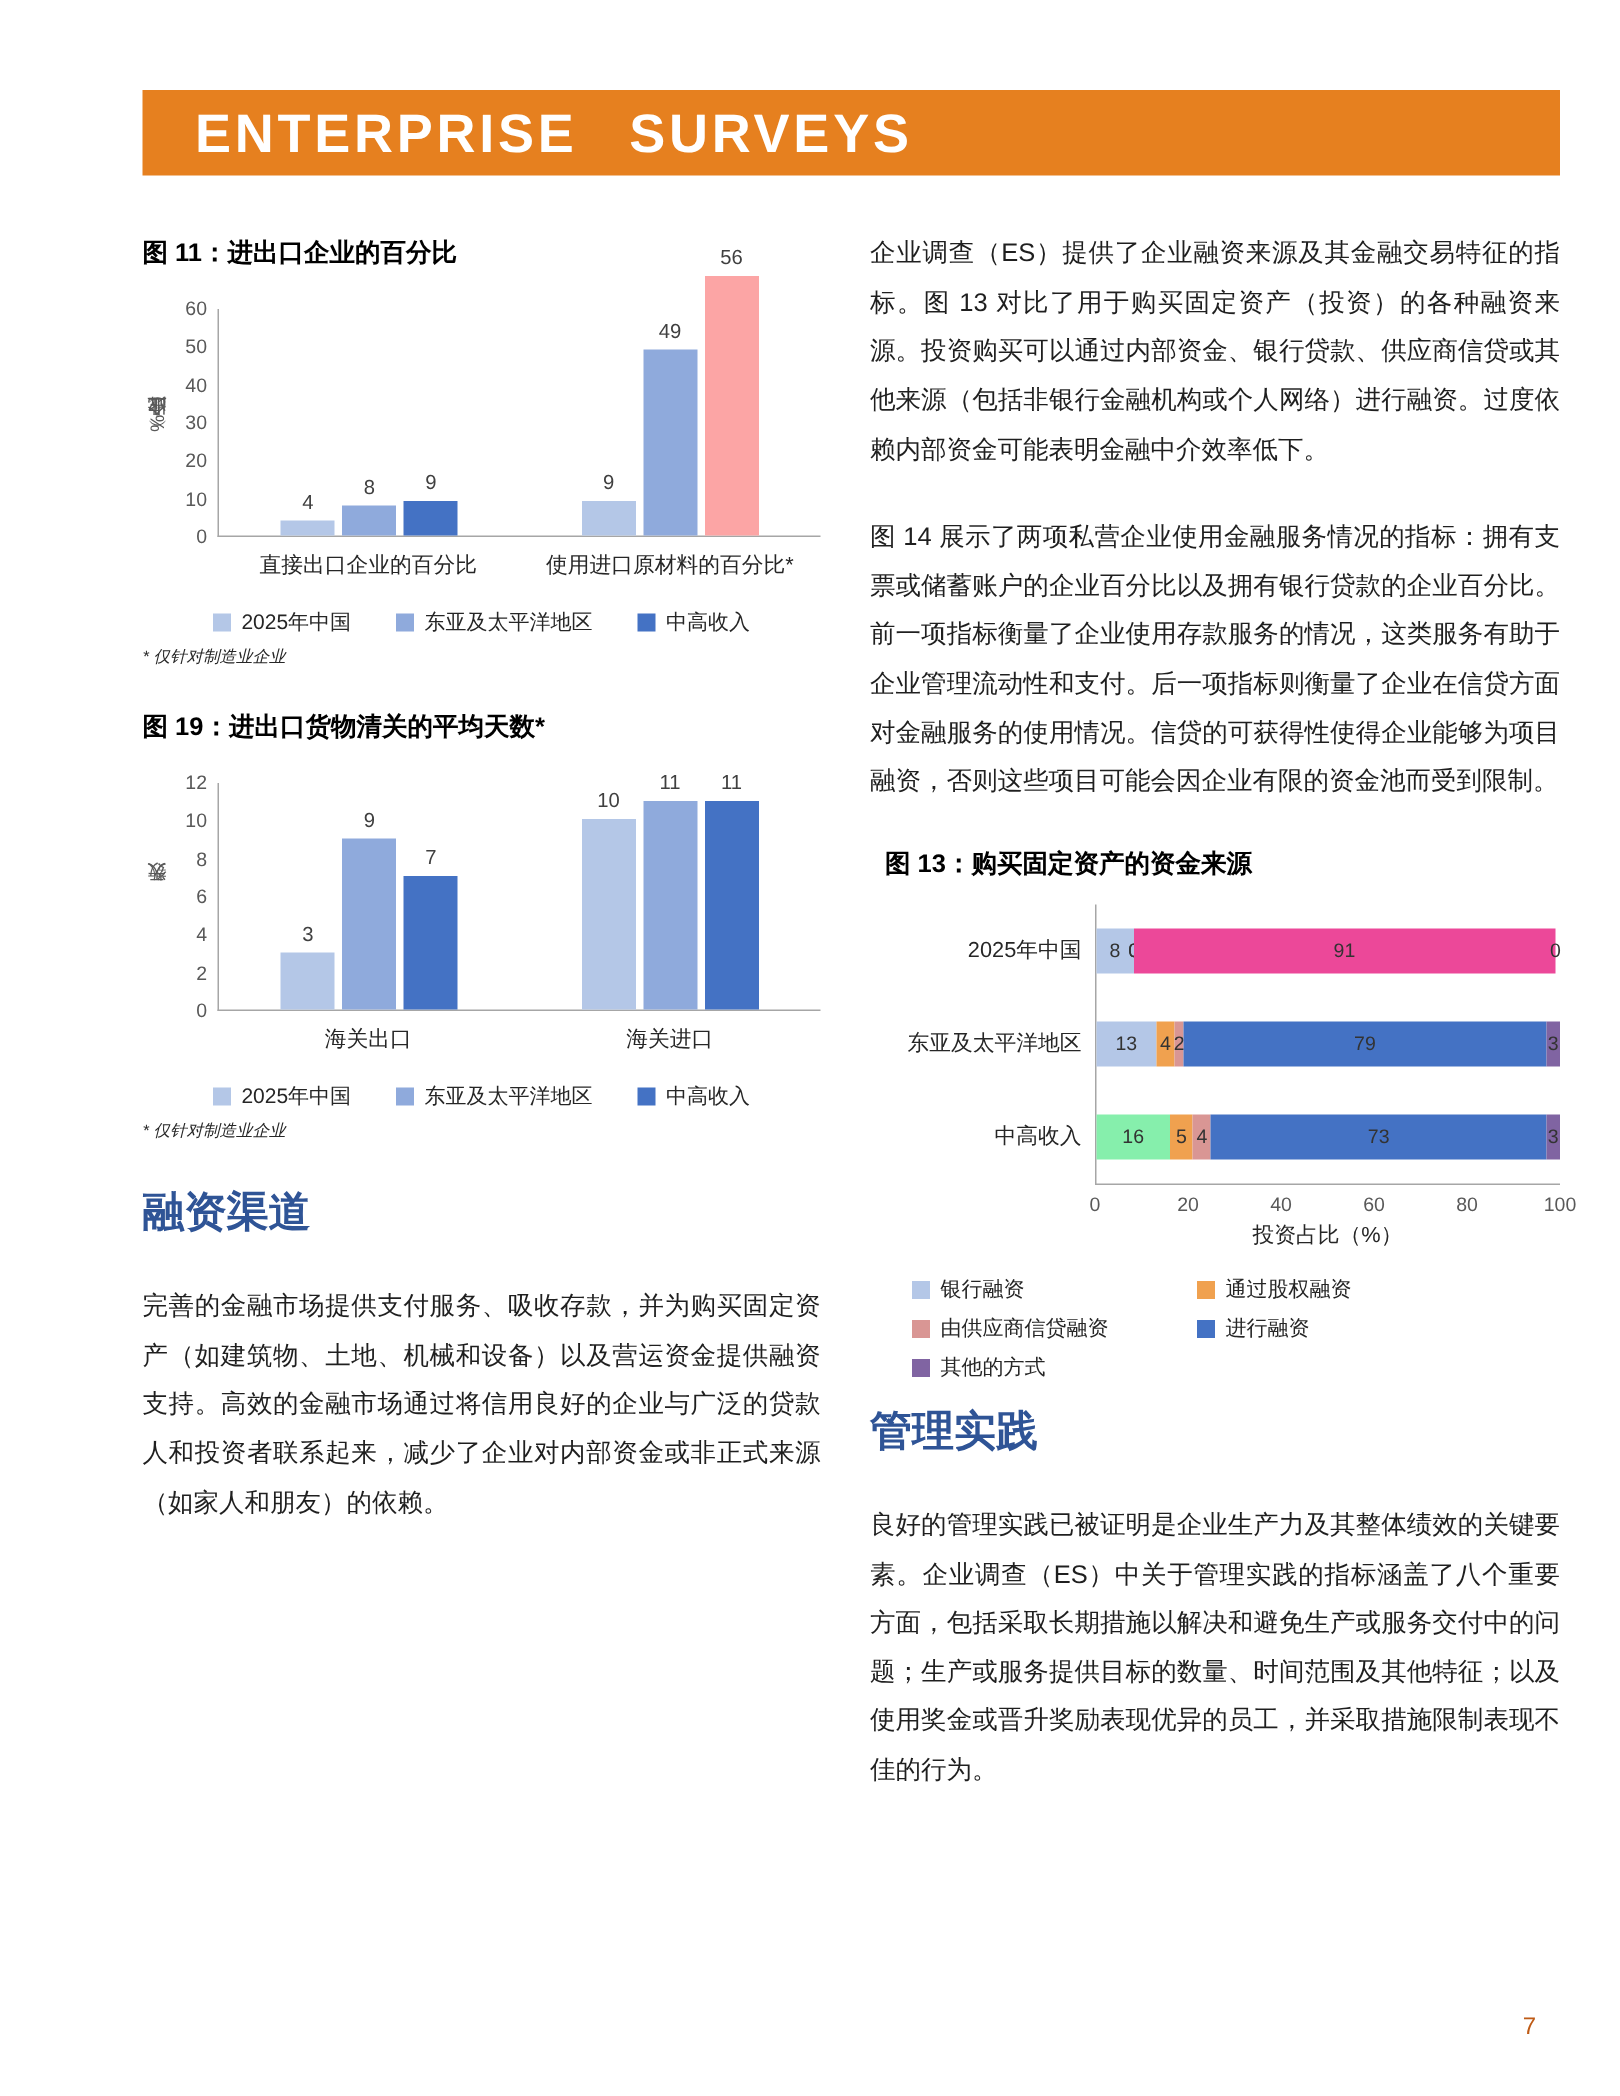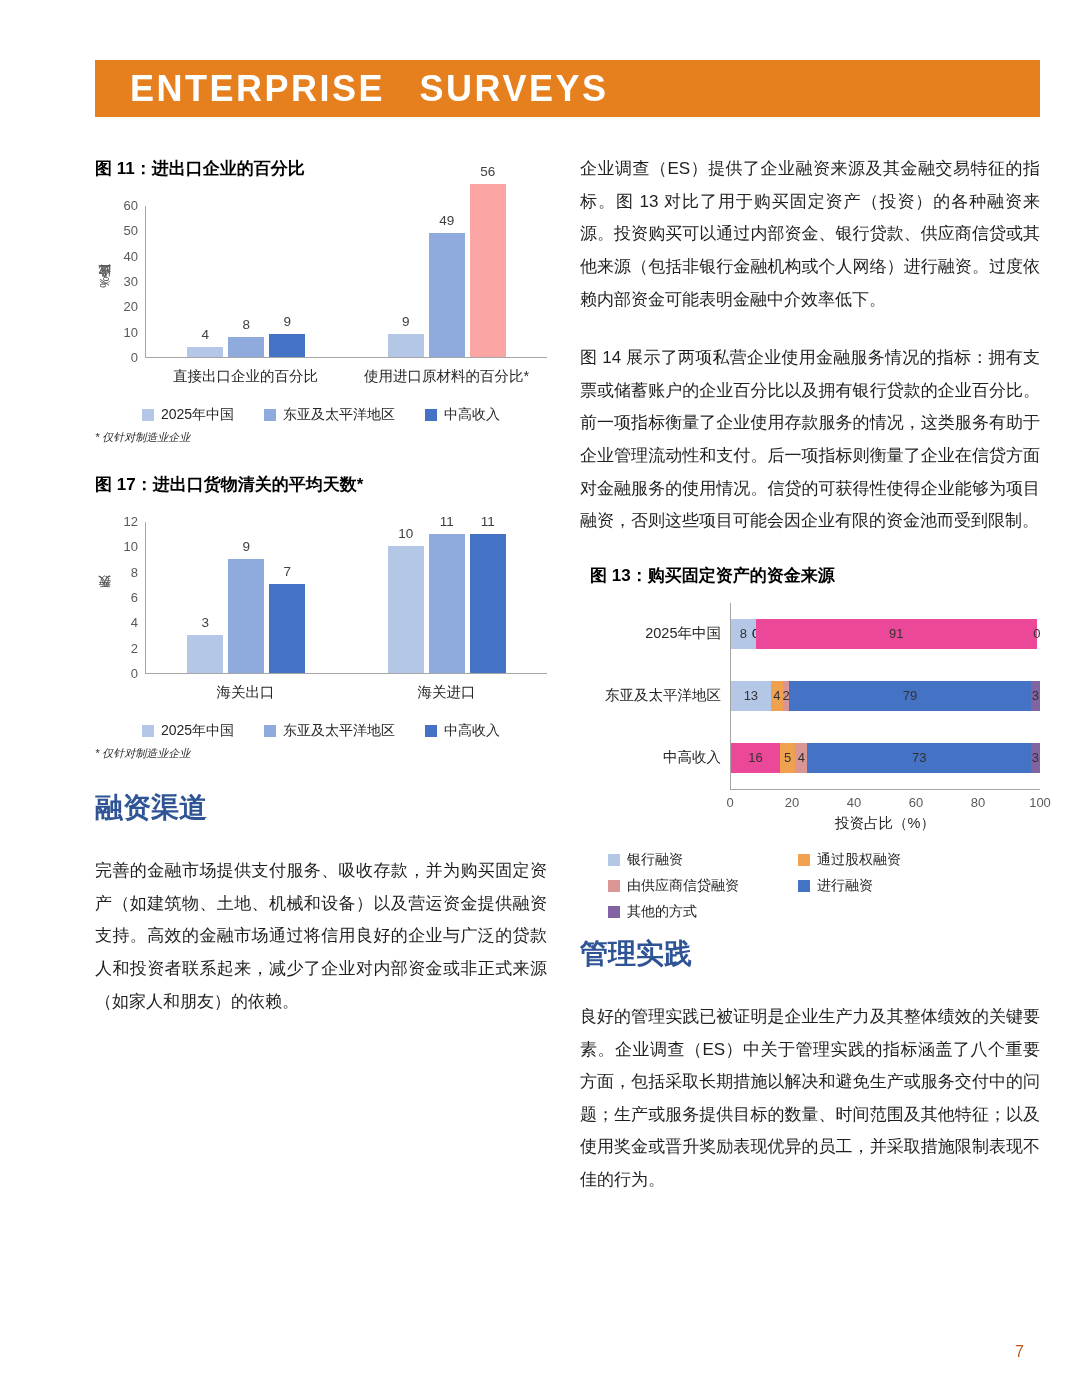--- a/index.html
+++ b/index.html
@@ -126,21 +126,21 @@
               <div class="legend-item">
                 <span class="legend-swatch" style="background:#4472C4"></span>
                 <span>中高收入</span>
               </div>
             </div>
           </div>
         </div>
       <div class="footnote">* 仅针对制造业企业</div>
 
 
-      <div class="fig-title">图 17：进出口货物清关的平均天数*</div>
+      <div class="fig-title">图 19：进出口货物清关的平均天数*</div>
       <div>
           <div class="vchart">
             <div class="vchart-top">
               <div class="vylabel">天数</div>
               <div class="vaxis" style="height:152px">
                 <div class="vtick" style="bottom:-6.0px">0</div>
                 <div class="vtick" style="bottom:19.3px">2</div>
                 <div class="vtick" style="bottom:44.7px">4</div>
                 <div class="vtick" style="bottom:70.0px">6</div>
                 <div class="vtick" style="bottom:95.3px">8</div>
@@ -245,21 +245,21 @@
                     <div class="hseg" style="width:79%;background:#4472C4">
                       <span class="hval">79</span>
                     </div>
                     <div class="hseg" style="width:3%;background:#8064A2">
                       <span class="hval">3</span>
                     </div>
                   </div>
                 </div>
                 <div class="hrow">
                   <div class="hbar">
-                    <div class="hseg" style="width:16%;background:#ec4899">
+                    <div class="hseg" style="width:16%;background:#86efac">
                       <span class="hval">16</span>
                     </div>
                     <div class="hseg" style="width:5%;background:#F0A14F">
                       <span class="hval">5</span>
                     </div>
                     <div class="hseg" style="width:4%;background:#D99694">
                       <span class="hval">4</span>
                     </div>
                     <div class="hseg" style="width:73%;background:#4472C4">
                       <span class="hval">73</span>

